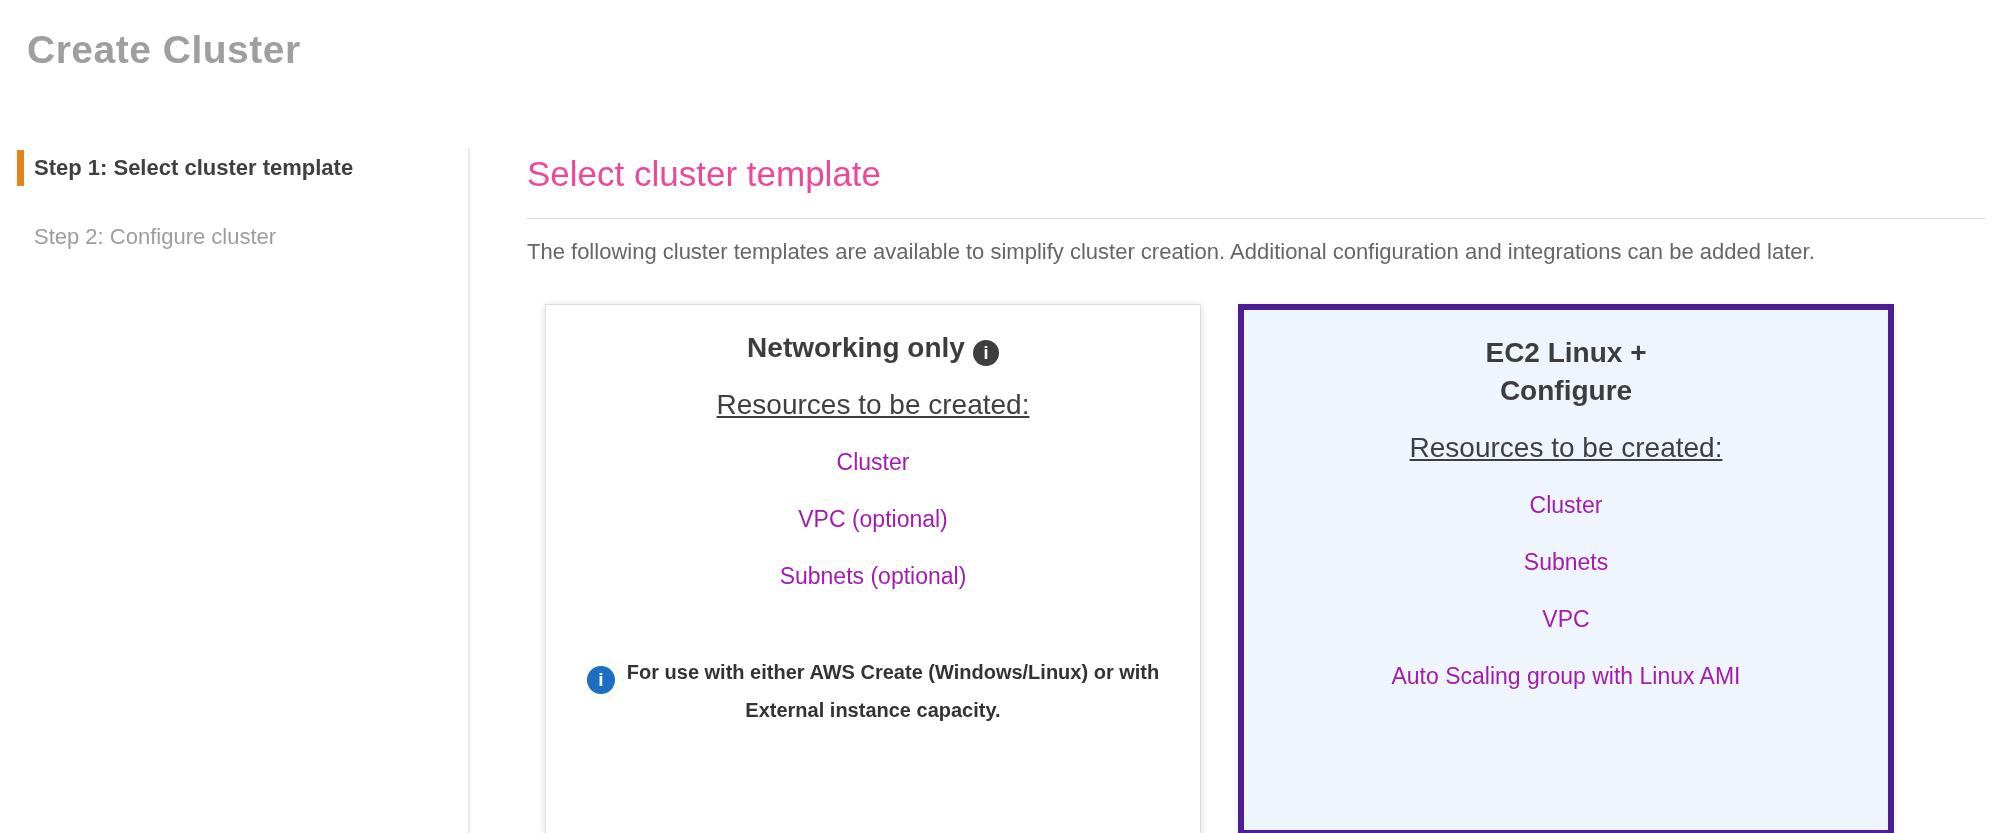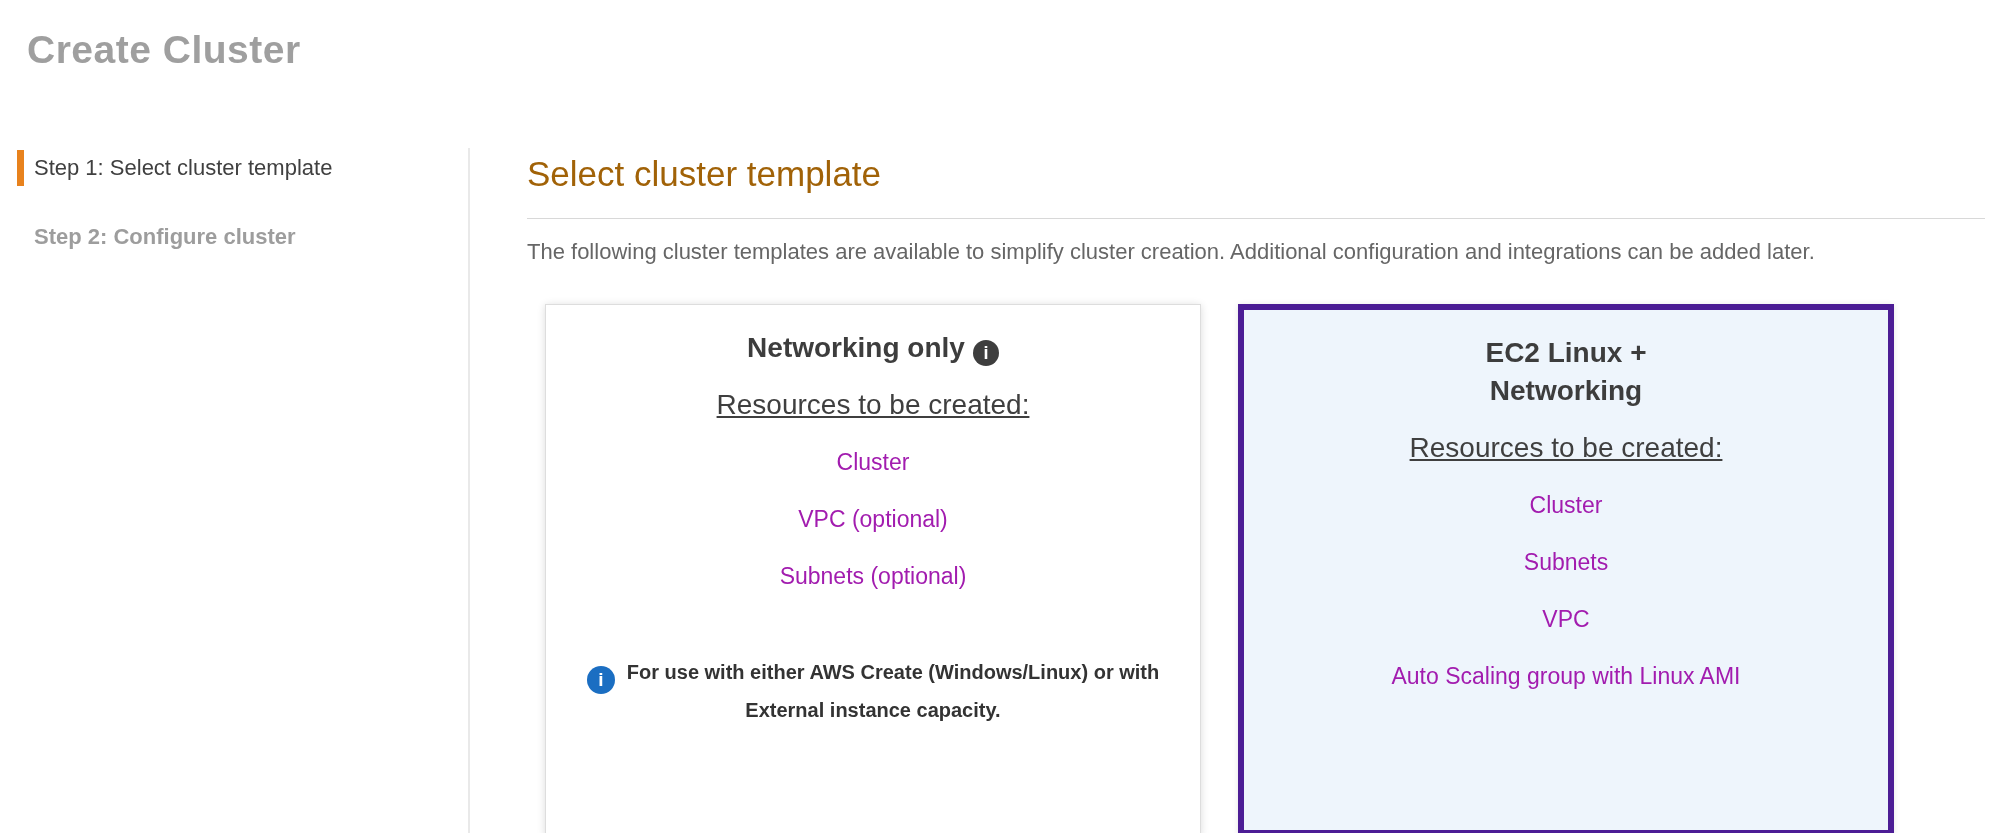--- a/index.html
+++ b/index.html
@@ -25,46 +25,46 @@
     width: 468px;
   }
   .step {
     font-size: 22px;
     cursor: pointer;
   }
   .step-active {
     border-left: 7px solid #e8821d;
     margin-left: 17px;
     padding: 5px 0 5px 10px;
-    font-weight: 400;
+    font-weight: 700;
     color: #404040;
   }
   .step-inactive {
     margin-left: 34px;
     margin-top: 38px;
     color: #9d9d9d;
-    font-weight: 700;
+    font-weight: 400;
   }
   .v-divider {
     position: absolute;
     left: 468px; top: 148px; bottom: 0;
     width: 2px;
     background: #e9e9e9;
   }
   
   .main {
     position: absolute;
     left: 527px; top: 150px;
     width: 1460px;
   }
   .main h2 {
     font-size: 35px;
     line-height: 48px;
     font-weight: 400;
-    color: #a16207;
+    color: #ec4899;
   }
   .main .rule {
     margin-top: 20px;
     border: none;
     border-top: 1px solid #d8d8d8;
     width: 1458px;
   }
   .main .description {
     margin-top: 12px;
     font-size: 22px;
@@ -182,21 +182,21 @@
       <p class="card-note">
         <span class="info-icon-blue">
             <span>i</span>
           </span><span>For use with either AWS Create (Windows/Linux) or with External instance capacity.</span>
       </p>
     </div>
 
     <div class="card selected">
       <div class="card-title">
         <div>EC2 Linux +</div>
-        <div>Networking</div>
+        <div>Configure</div>
       </div>
       <div class="resources-heading">Resources to be created:</div>
       <div class="resource-item">Cluster</div>
       <div class="resource-item">Subnets</div>
       <div class="resource-item">VPC</div>
       <div class="resource-item">Auto Scaling group with Linux AMI</div>
     </div>
 
   </div>
 </main>

